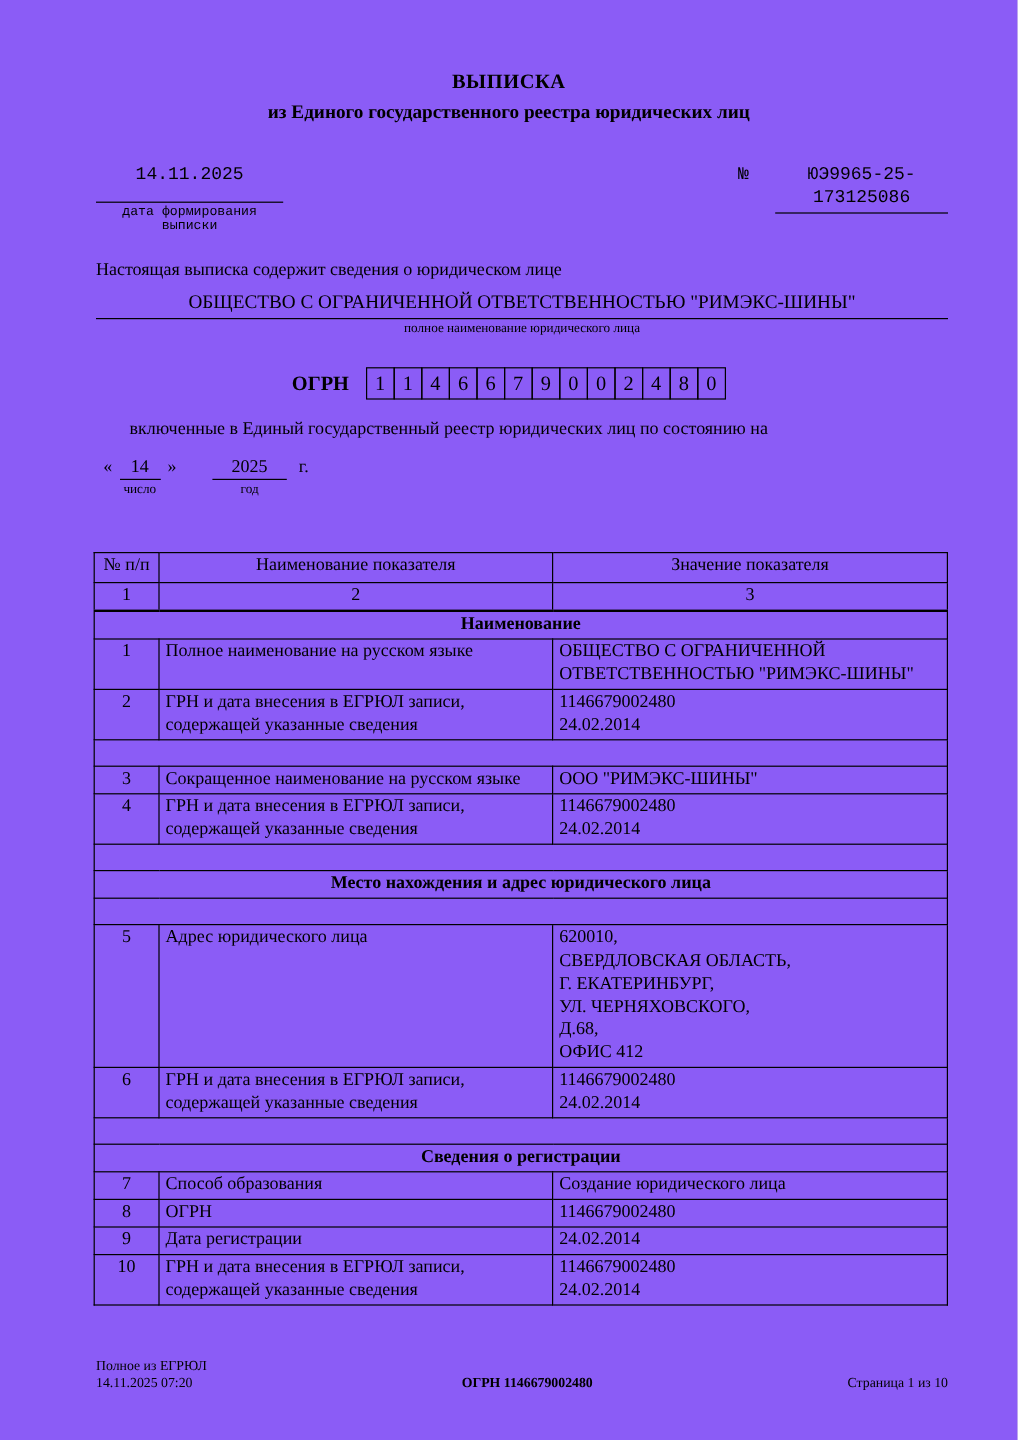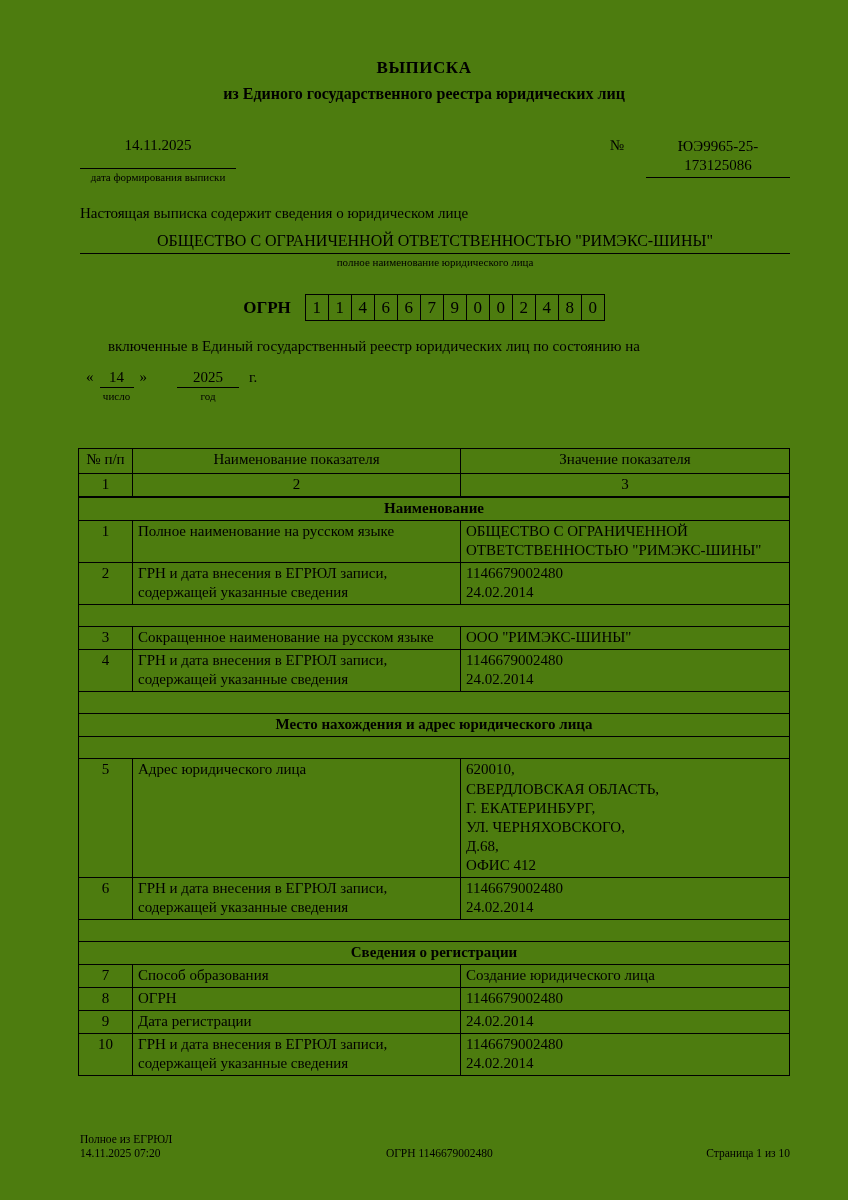--- a/index.html
+++ b/index.html
@@ -1,30 +1,30 @@
 <!DOCTYPE html>
 <html><head>
 <meta charset="utf-8">
 <style>
   * { margin:0; padding:0; box-sizing:border-box; }
   html,body { background:#e8e8e8; }
   .page {
     position:relative;
     width:848px; height:1200px;
     margin:0 auto;
-    background:#4d7c0f;
+    background:#8b5cf6;
     color:#000;
     font-family:"Liberation Serif","DejaVu Serif",serif;
     font-size:15px;
     overflow:hidden;
   }
   .title { margin-top:58px; text-align:center; font-weight:bold; font-size:17px; letter-spacing:0.5px; }
   .subtitle { margin-top:7px; text-align:center; font-weight:bold; font-size:16px; }
 
-  .meta-row { margin:34px 58px 0 80px; display:flex; justify-content:space-between; align-items:flex-start; }
+  .meta-row { margin:34px 58px 0 80px; display:flex; justify-content:space-between; align-items:flex-start;font-family:Liberation Mono, monospace; }
   .date-block { width:156px; }
   .date-value { text-align:center; padding-bottom:14px; }
   .u-line { border-bottom:1px solid #000; }
   .small-caption { font-size:11px; text-align:center; padding-top:2px; }
   .number-block { display:flex; align-items:flex-start; }
   .num-label { margin-right:22px; }
   .num-col { width:144px; }
   .num-value { text-align:center; line-height:1.25; padding-bottom:2px; }
 
   .statement { margin:22px 58px 0 80px; }
@@ -58,21 +58,21 @@
   .col-name { width:328px; }
   .col-val { width:329px; }
   tr.row-head td { text-align:center; height:25px; }
   tr.row-colnums td { text-align:center; height:22px; border-bottom-width:2px; }
   td.c-num { text-align:center; }
   td.c-val { white-space:pre-line; }
   td.c-section { text-align:center; font-weight:bold; height:23px; }
   td.c-spacer { height:22px; }
 
   .footer { position:absolute; left:80px; right:58px; top:1132px; display:flex; justify-content:space-between; align-items:flex-end; font-size:11.5px; line-height:1.25; }
-  .footer-center { text-align:center; }
+  .footer-center { text-align:center;font-weight:bold; }
   .footer-right { text-align:center; }
 </style>
 </head>
 <body>
 
 <div class="page">
 
   <div class="title">ВЫПИСКА</div>
   <div class="subtitle">из Единого государственного реестра юридических лиц</div>
 

